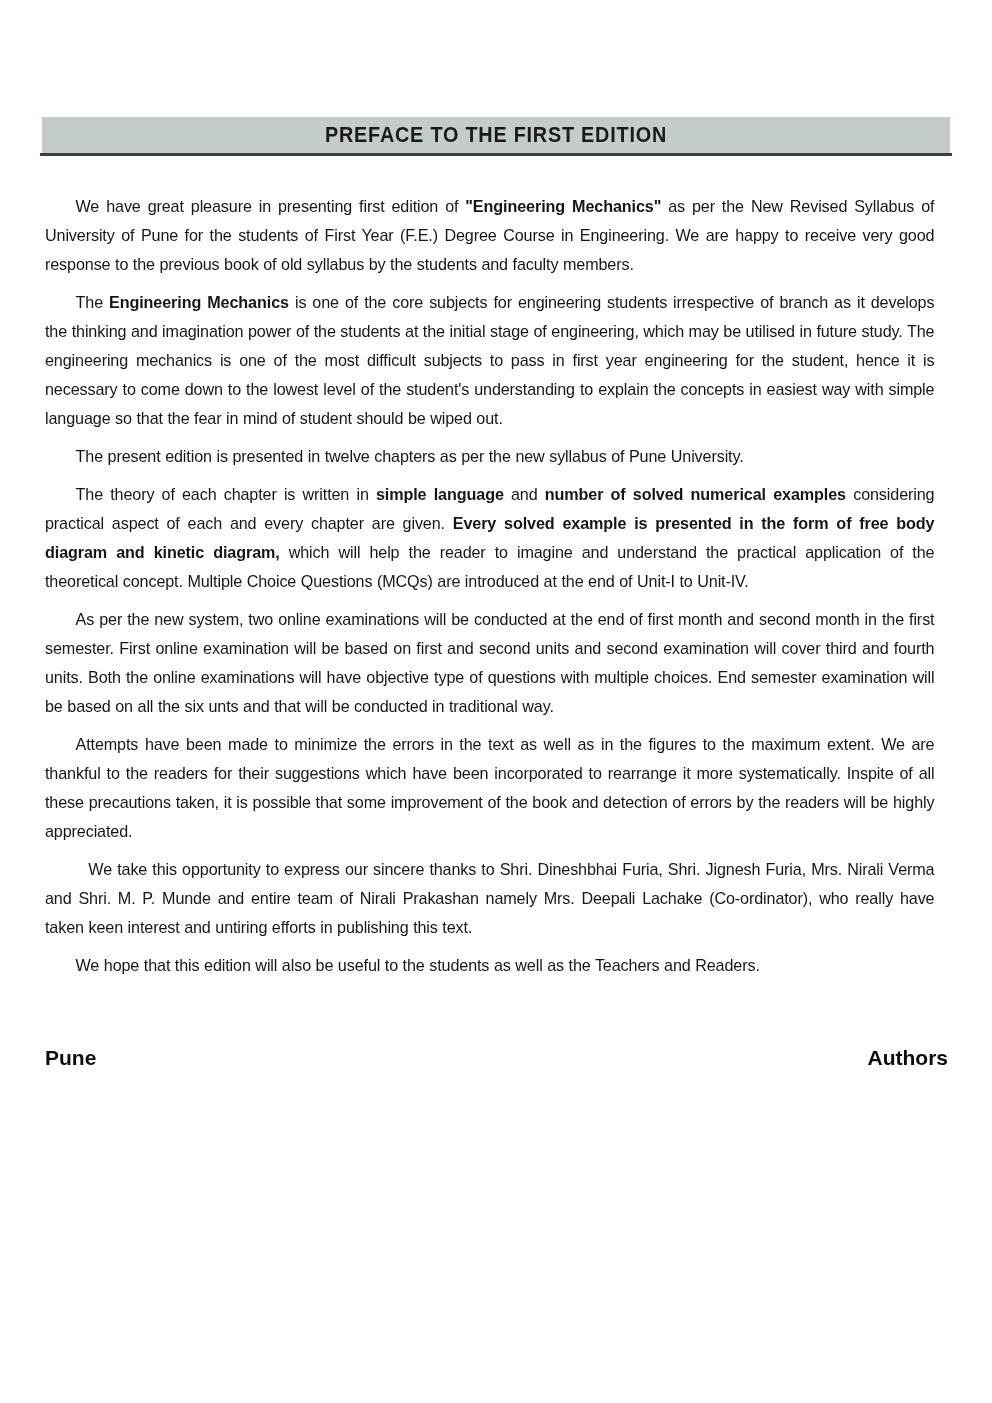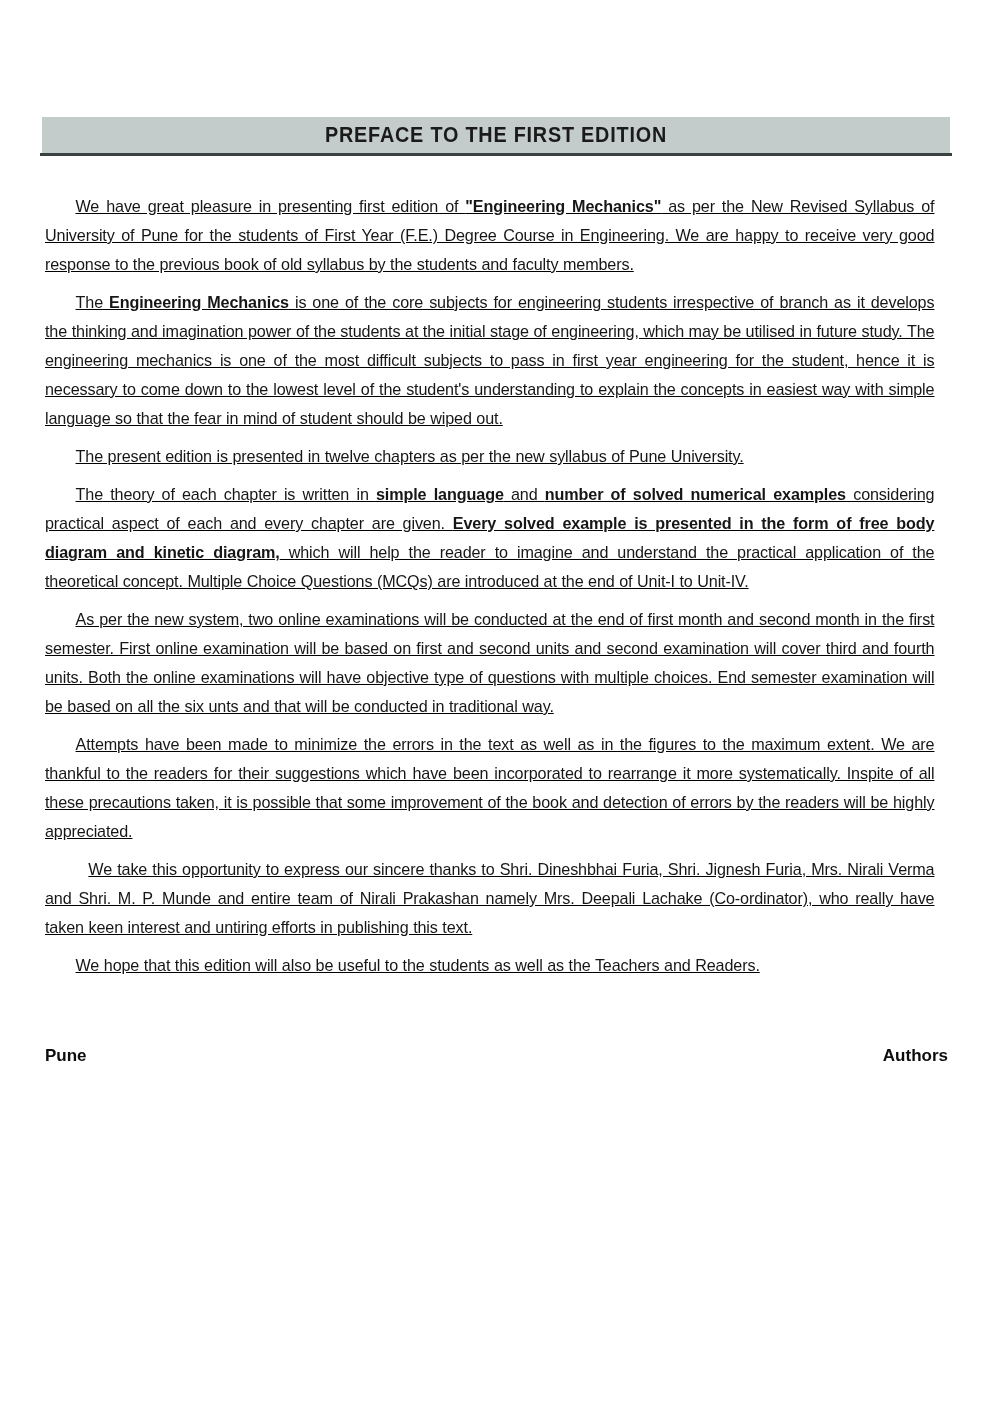--- a/index.html
+++ b/index.html
@@ -59,21 +59,20 @@
     color: #1a1a1a;
     white-space: nowrap;
   }
 
   
   .content {
     position: absolute;
     left: 45px;
     top: 176px;
     width: 903px;
-    text-decoration: underline;
   }
 
   p.para {
     margin: 0 0 9px 0;
     font-size: 16.4px;
     line-height: 29px;
     text-align: justify;
     text-justify: inter-word;
     letter-spacing: -0.12px;
     word-spacing: 0.2px;
@@ -100,21 +99,21 @@
 
   
   .signature {
     position: absolute;
     left: 45px;
     top: 1030px;
     width: 903px;
     display: flex;
     justify-content: space-between;
     align-items: baseline;
-    font-size: 17px;
+    font-size: 21px;
     font-weight: bold;
     letter-spacing: 0px;
     color: #0d0d0d;
   }
   .signature .sig-left  { text-align: left; }
   .signature .sig-right { text-align: left; }
 </style>
 </head>
 <body>
 

